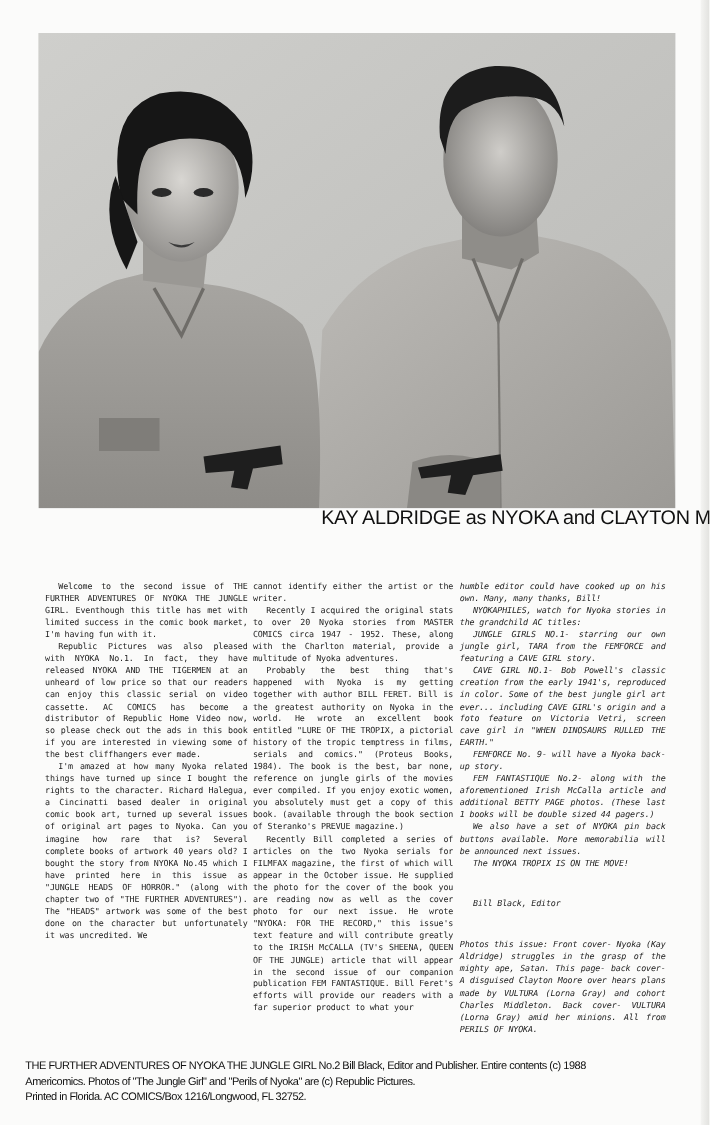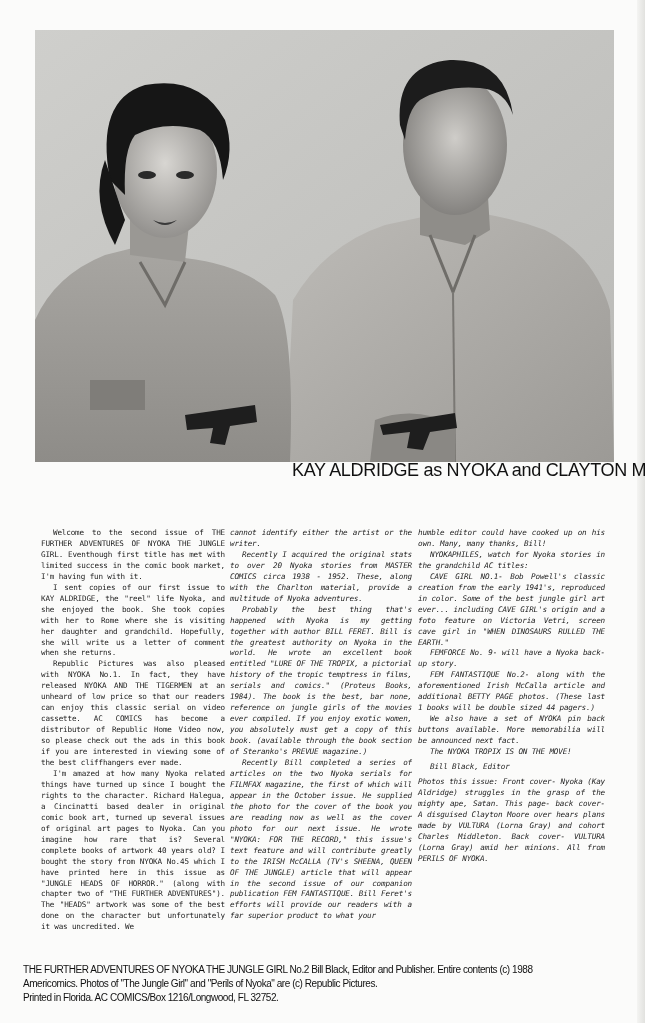--- a/index.html
+++ b/index.html
@@ -23,23 +23,23 @@
   }
   .columns {
     position:absolute; top:528px; left:41px; width:570px; height:410px;
   }
   .col {
     position:absolute; top:0; font-size:7.6px; line-height:10.95px;
     text-align:justify; color:#222; letter-spacing:-0.15px;
   }
   .col p { margin:0; text-indent:12px; }
   .col p.noindent { text-indent:0; }
-  .col p.gap { margin-top:4px; }
+  .col p.gap { margin-top:26px; }
   .col1 { left:0; width:184px; }
-  .col2 { left:189px; width:182px;font-style:italic; }
+  .col2 { left:189px; width:182px; }
   .col3 { left:377px; width:187px;font-style:italic; }
   .footer {
     position:absolute; left:23px; top:963px; width:610px;
     font-family:"Liberation Sans", sans-serif; font-size:10px; line-height:14.2px;
     color:#111; letter-spacing:-0.45px;
   }
   .footer div { white-space:nowrap; }
 </style>
 </head>
 <body>
@@ -96,38 +96,38 @@
       <rect x="55" y="350" width="55" height="30" fill="#7f7d79"></rect>
       <path d="M150 385 L220 375 L222 392 L195 396 L190 415 L175 413 L178 398 L152 400 Z" fill="#1e1e1e"></path>
     </g>
   </svg>
 </div>
 
 <div class="caption">KAY ALDRIDGE as NYOKA and CLAYTON MOORE as Larry</div>
 
 <div class="columns">
   <div class="col col1">
-    <p>Welcome to the second issue of THE FURTHER ADVENTURES OF NYOKA THE JUNGLE GIRL. Eventhough first title has met with limited success in the comic book market, I'm having fun with it.</p>
-    <p>I sent copies of our first issue to KAY ALDRIDGE, the "reel" life Nyoka, and she enjoyed the book. She took copies with her to Rome where she is visiting her daughter and grandchild. Hopefully, she will write us a letter of comment when she returns.</p>
+    <p>Welcome to the second issue of THE FURTHER ADVENTURES OF NYOKA THE JUNGLE GIRL. Eventhough this title has met with limited success in the comic book market, I'm having fun with it.</p>
     <p>Republic Pictures was also pleased with NYOKA No.1. In fact, they have released NYOKA AND THE TIGERMEN at an unheard of low price so that our readers can enjoy this classic serial on video cassette. AC COMICS has become a distributor of Republic Home Video now, so please check out the ads in this book if you are interested in viewing some of the best cliffhangers ever made.</p>
     <p>I'm amazed at how many Nyoka related things have turned up since I bought the rights to the character. Richard Halegua, a Cincinatti based dealer in original comic book art, turned up several issues of original art pages to Nyoka. Can you imagine how rare that is? Several complete books of artwork 40 years old? I bought the story from NYOKA No.45 which I have printed here in this issue as "JUNGLE HEADS OF HORROR." (along with chapter two of "THE FURTHER ADVENTURES"). The "HEADS" artwork was some of the best done on the character but unfortunately it was uncredited. We</p>
   </div>
   <div class="col col2">
     <p class="noindent">cannot identify either the artist or the writer.</p>
-    <p>Recently I acquired the original stats to over 20 Nyoka stories from MASTER COMICS circa 1938 - 1952. These, along with the Charlton material, provide a multitude of Nyoka adventures.</p>
+    <p>Recently I acquired the original stats to over 20 Nyoka stories from MASTER COMICS circa 1947 - 1952. These, along with the Charlton material, provide a multitude of Nyoka adventures.</p>
     <p>Probably the best thing that's happened with Nyoka is my getting together with author BILL FERET. Bill is the greatest authority on Nyoka in the world. He wrote an excellent book entitled "LURE OF THE TROPIX, a pictorial history of the tropic temptress in films, serials and comics." (Proteus Books, 1984). The book is the best, bar none, reference on jungle girls of the movies ever compiled. If you enjoy exotic women, you absolutely must get a copy of this book. (available through the book section of Steranko's PREVUE magazine.)</p>
     <p>Recently Bill completed a series of articles on the two Nyoka serials for FILMFAX magazine, the first of which will appear in the October issue. He supplied the photo for the cover of the book you are reading now as well as the cover photo for our next issue. He wrote "NYOKA: FOR THE RECORD," this issue's text feature and will contribute greatly to the IRISH McCALLA (TV's SHEENA, QUEEN OF THE JUNGLE) article that will appear in the second issue of our companion publication FEM FANTASTIQUE. Bill Feret's efforts will provide our readers with a far superior product to what your</p>
   </div>
   <div class="col col3">
     <p class="noindent">humble editor could have cooked up on his own. Many, many thanks, Bill!</p>
     <p>NYOKAPHILES, watch for Nyoka stories in the grandchild AC titles:</p>
+    <p>JUNGLE GIRLS NO.1- starring our own jungle girl, TARA from the FEMFORCE and featuring a CAVE GIRL story.</p>
     <p>CAVE GIRL NO.1- Bob Powell's classic creation from the early 1941's, reproduced in color. Some of the best jungle girl art ever... including CAVE GIRL's origin and a foto feature on Victoria Vetri, screen cave girl in "WHEN DINOSAURS RULLED THE EARTH."</p>
     <p>FEMFORCE No. 9- will have a Nyoka back-up story.</p>
     <p>FEM FANTASTIQUE No.2- along with the aforementioned Irish McCalla article and additional BETTY PAGE photos. (These last 1 books will be double sized 44 pagers.)</p>
-    <p>We also have a set of NYOKA pin back buttons available. More memorabilia will be announced next fact.</p>
+    <p>We also have a set of NYOKA pin back buttons available. More memorabilia will be announced next issues.</p>
     <p>The NYOKA TROPIX IS ON THE MOVE!</p>
     <p class="gap">Bill Black, Editor</p>
     <p class="gap noindent">Photos this issue: Front cover- Nyoka (Kay Aldridge) struggles in the grasp of the mighty ape, Satan. This page- back cover- A disguised Clayton Moore over hears plans made by VULTURA (Lorna Gray) and cohort Charles Middleton. Back cover- VULTURA (Lorna Gray) amid her minions. All from PERILS OF NYOKA.</p>
   </div>
 </div>
 
 <div class="footer">
   <div>THE FURTHER ADVENTURES OF NYOKA THE JUNGLE GIRL No.2 Bill Black, Editor and Publisher. Entire contents (c) 1988</div>
   <div>Americomics. Photos of "The Jungle Girl" and "Perils of Nyoka" are (c) Republic Pictures.</div>
   <div>Printed in Florida. AC COMICS/Box 1216/Longwood, FL 32752.</div>

